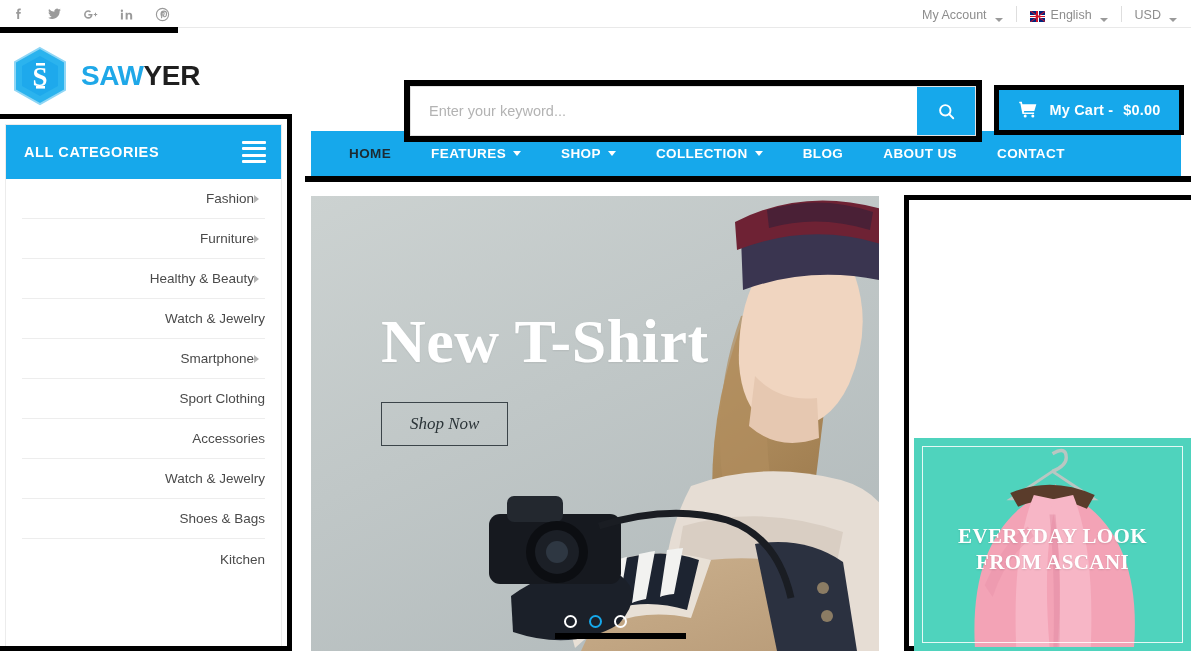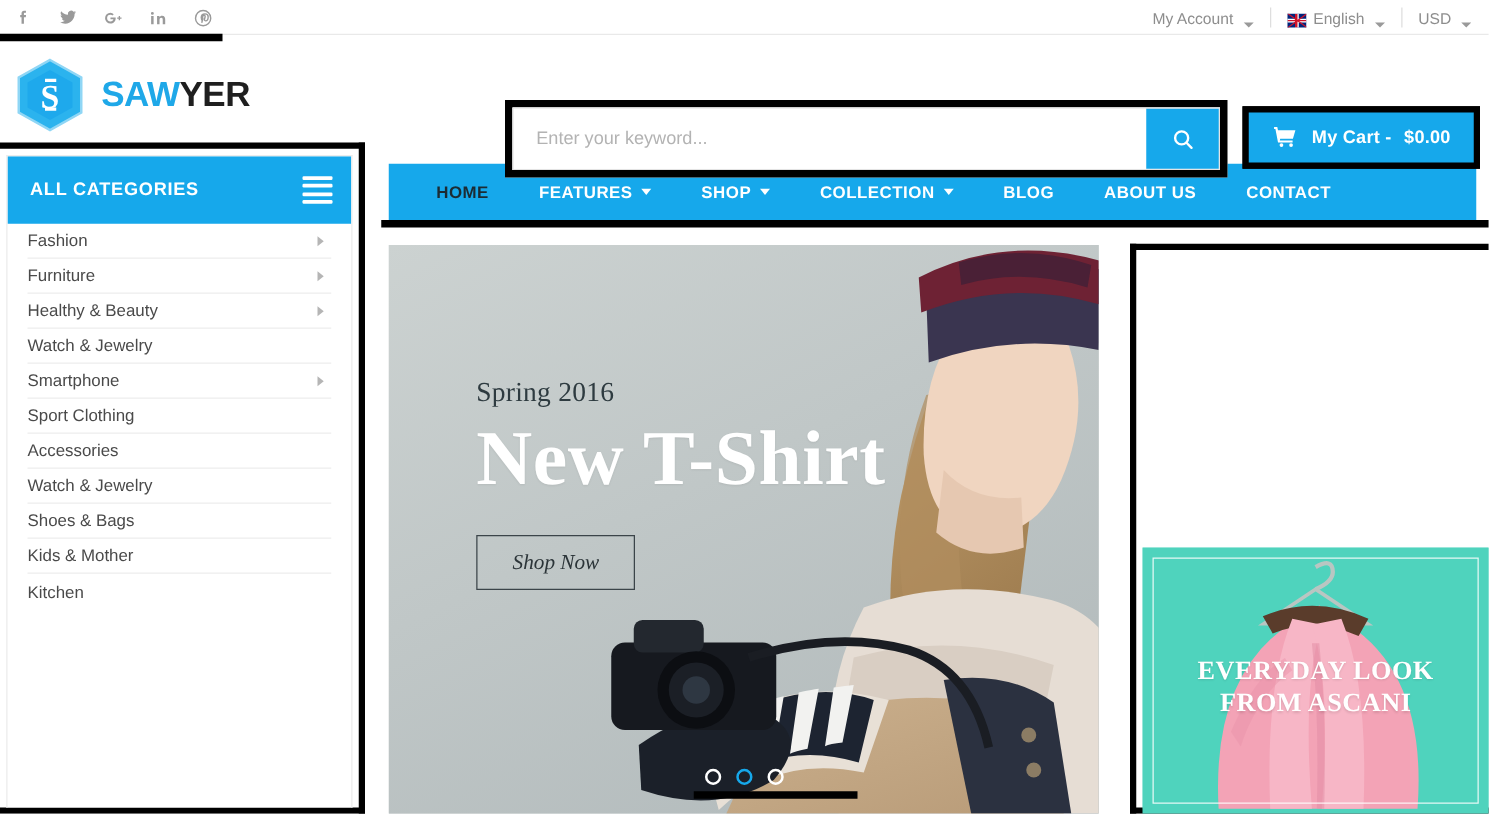--- a/index.html
+++ b/index.html
@@ -117,21 +117,21 @@
   .cat-head {
     height:54px; background:#16a8eb; color:#fff;
     display:flex; align-items:center; justify-content:space-between;
     padding:0 15px 0 18px; cursor:pointer;
   }
   .cat-head-label { font-size:14.5px; font-weight:700; letter-spacing:0.6px; }
   .burger { width:24px; display:flex; flex-direction:column; gap:3.5px; }
   .burger span { display:block; height:3px; background:#fff; border-radius:1px; }
   .cat-list { padding:0 16px; }
   .cat-item {
-    height:28px; display:flex; align-items:center; justify-content:space-between;
+    height:40px; display:flex; align-items:center; justify-content:flex-end;
     border-bottom:1px solid #ededed; font-size:13.5px; color:#4a4a4a; cursor:pointer;
   }
   .cat-item:last-child { border-bottom:none; }
   .cat-arrow {
     width:0; height:0; border-top:4px solid transparent; border-bottom:4px solid transparent;
     border-left:5px solid #b5b5b5; margin-right:6px;
   }
 
   
   .nav-ann {
@@ -354,23 +354,20 @@
             <span>Sport Clothing</span>
           </div>
           <div class="cat-item">
             <span>Accessories</span>
           </div>
           <div class="cat-item">
             <span>Watch &amp; Jewelry</span>
           </div>
           <div class="cat-item">
             <span>Shoes &amp; Bags</span>
-          </div>
-          <div class="cat-item">
-            <span>Kids &amp; Mother</span>
           </div>
           <div class="cat-item">
             <span>Kitchen</span>
           </div>
         </div>
     </div>
   </div>
 
   <div class="nav-ann">
     <div class="navbar" id="navbar">
@@ -449,21 +446,20 @@
       <rect x="178" y="318" width="132" height="70" rx="11" fill="#16191f"></rect>
       <rect x="196" y="300" width="56" height="26" rx="7" fill="#23282f"></rect>
       <circle cx="246" cy="356" r="31" fill="#0c0e12"></circle>
       <circle cx="246" cy="356" r="22" fill="#1b1f26"></circle>
       <circle cx="246" cy="356" r="11" fill="#2e3742"></circle>
 
       <path d="M288 330 q70 -22 128 -6 q 50 16 64 78" stroke="#1a1d23" stroke-width="7" fill="none"></path>
     </svg>
 
     <div class="hero-text">
-      <div class="hero-sub">Spring 2016</div>
       <div class="hero-title">New T-Shirt</div>
       <div class="shop-now">Shop Now</div>
     </div>
 
     <div class="dots" id="hero-dots">
         <span class="dot"></span>
         <span class="dot active"></span>
         <span class="dot"></span>
       </div>
   </div>

